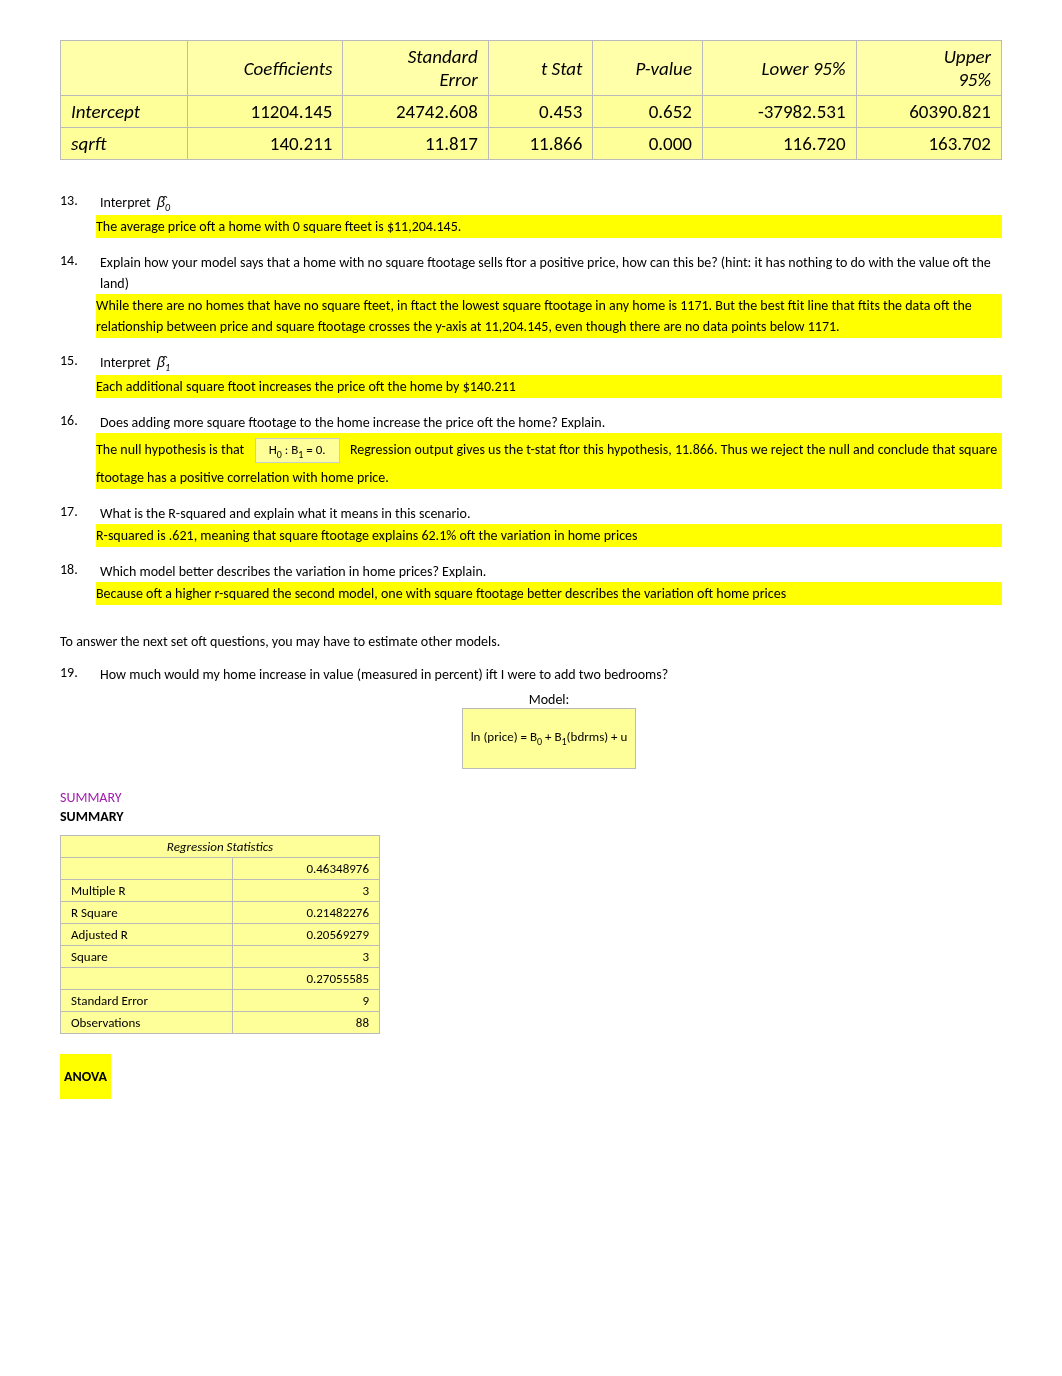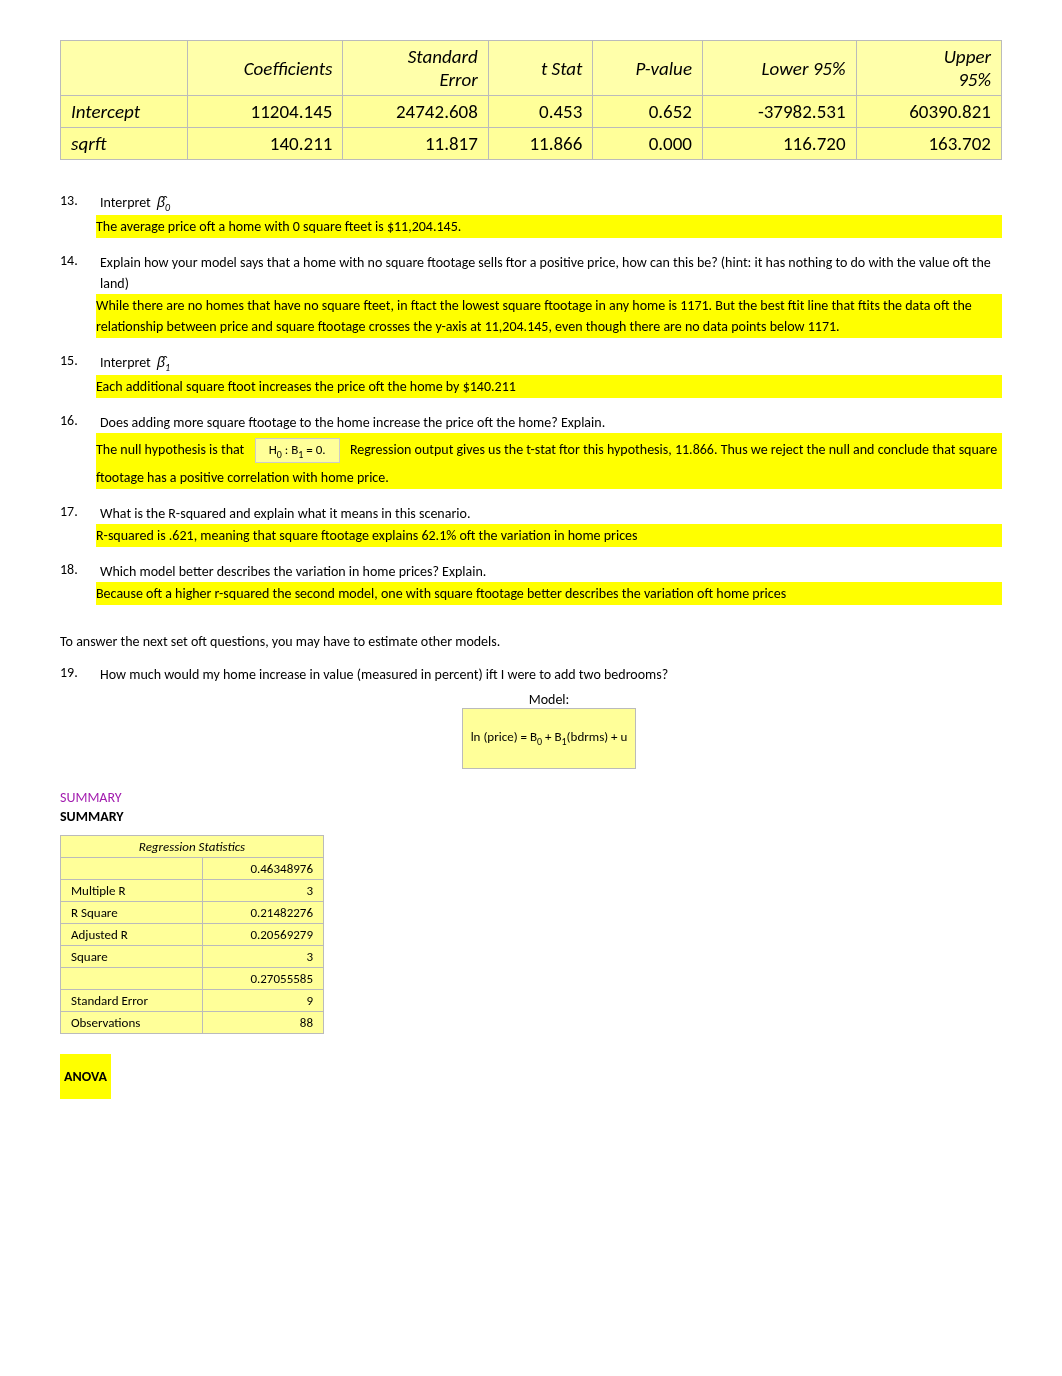--- a/index.html
+++ b/index.html
@@ -91,21 +91,21 @@
     }
     .summary-output-label {
       font-size: 14px;
       font-weight: bold;
       color: #000;
       margin-bottom: 10px;
     }
 
     .summary-table {
       border-collapse: collapse;
-      width: 264px;
+      width: 320px;
       font-size: 13px;
       margin-bottom: 20px;
       border-radius: 9px;
     }
     .summary-table th, .summary-table td {
       border: 1px solid #bbb;
       padding: 3px 10px;
     }
     .summary-table th {
       font-style: italic;

